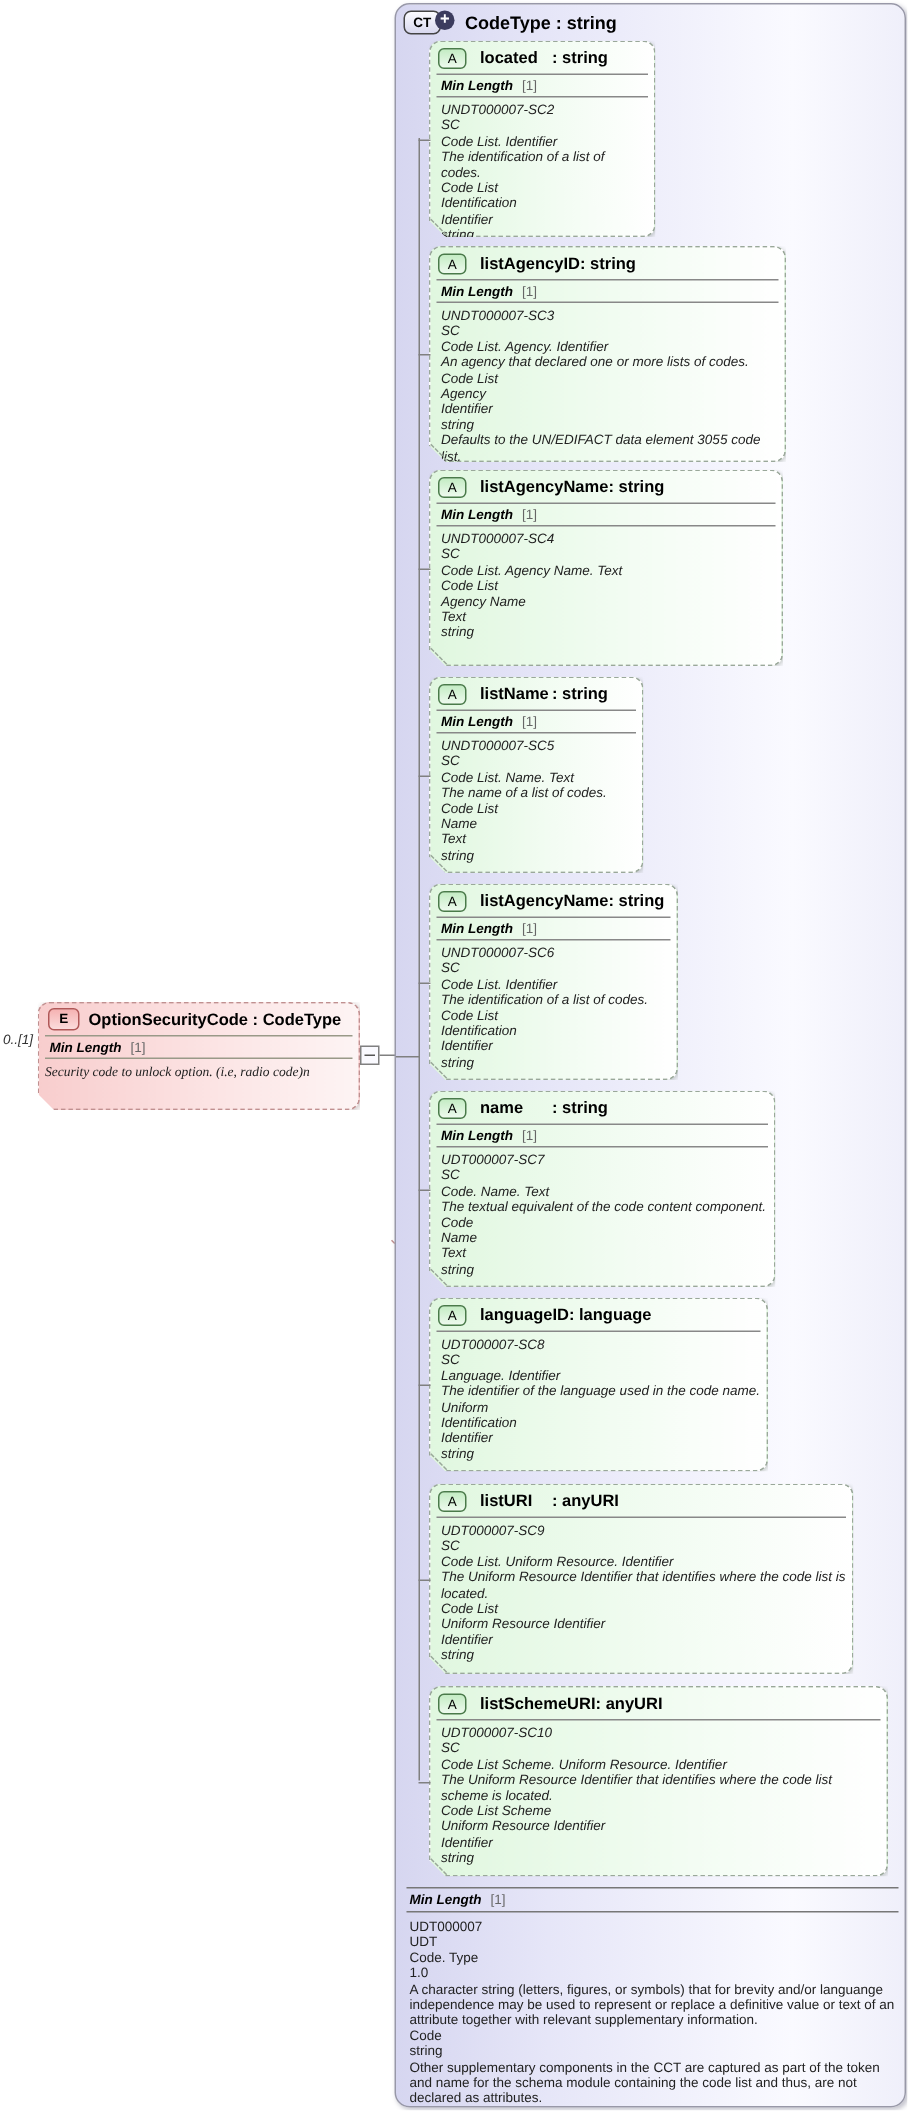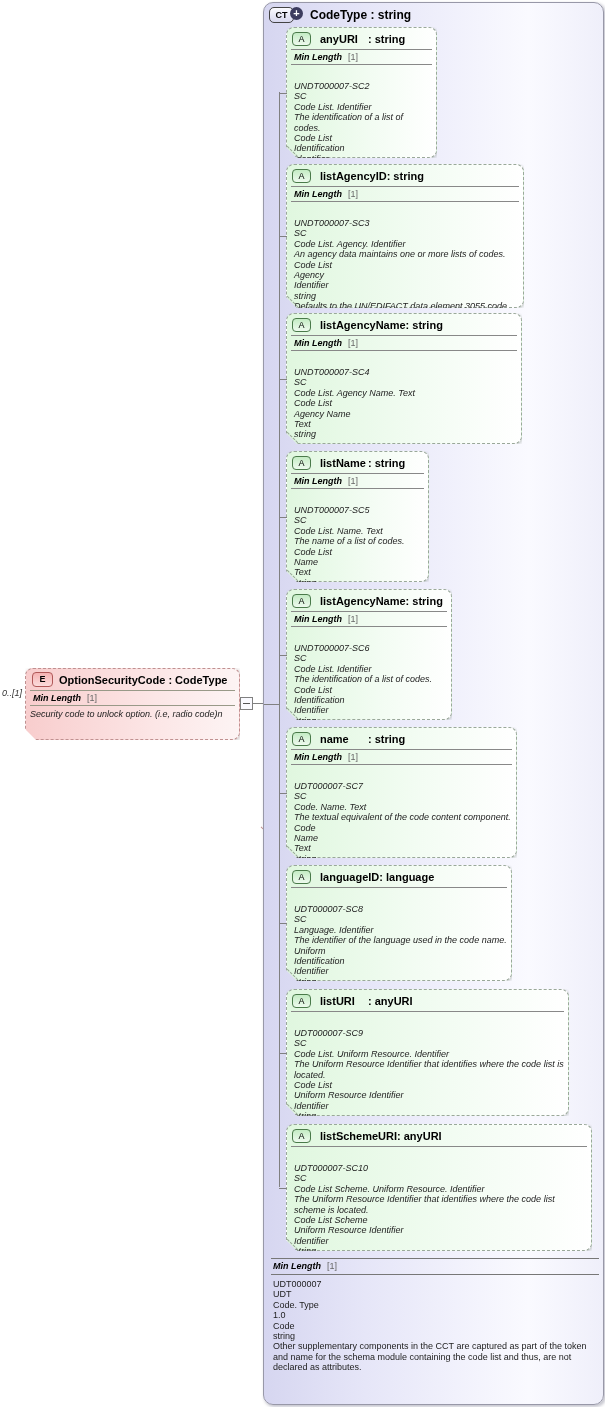--- a/index.html
+++ b/index.html
@@ -36,42 +36,42 @@
     filter:drop-shadow(1.5px 1.5px 1.5px rgba(140,150,140,.45));}
   .attr-header{display:flex;align-items:center;margin:0 4px;padding:4px 2px 3px 1px;border-bottom:1px solid #888;}
   .a-icon{width:17px;height:12px;box-sizing:content-box;border:1px solid #4a7a4a;border-radius:4px;
     background:linear-gradient(180deg,#c4ecc4 0%,#eefaee 100%);font-size:9px;text-align:center;
     line-height:12px;margin-right:9px;flex:none;color:#000;}
   .attr-name{font-size:11px;font-weight:bold;min-width:48px;white-space:nowrap;}
   .attr-type{font-size:11px;font-weight:bold;white-space:nowrap;}
   .facet-row{margin:0 4px;padding:2px 2px 2px 3px;border-bottom:1px solid #888;font-size:9px;}
   .facet-label{font-style:italic;font-weight:bold;display:inline-block;min-width:54px;color:#000;}
   .facet-value{color:#666;}
-  .attr-doc{padding:3px 4px 2px 7px;font-size:9px;font-style:italic;line-height:10.4px;color:#222;margin-top:13px;}
+  .attr-doc{padding:3px 4px 2px 7px;font-size:9px;font-style:italic;line-height:10.4px;color:#222;}
   .bevel{position:absolute;left:-2px;bottom:5px;width:15px;border-top:1px dashed #9aa89a;transform:rotate(45deg);}
   .bevel-pink{border-top-color:#c09090;}
 
   
   .bottom-facet{position:absolute;left:7px;top:1255px;width:328px;}
   .bf-row{border-top:1px solid #777;border-bottom:1px solid #777;padding:2px 1px 3px 2px;font-size:9px;}
   .bf-doc{padding:4px 1px 0 2px;font-size:9px;line-height:10.4px;color:#222;}
 
   
   .elem-box{position:absolute;left:25px;top:668px;width:215px;height:72px;box-sizing:border-box;
     border:1px dashed #c09090;border-radius:8px 8px 8px 0;
     background:linear-gradient(90deg,#f8cdcd 0%,#fce6e6 60%,#fdf4f4 100%);
     clip-path:polygon(0 0,100% 0,100% 100%,11px 100%,0 calc(100% - 11px));
     filter:drop-shadow(1.5px 1.5px 2px rgba(150,130,130,.5));}
   .elem-header{display:flex;align-items:center;margin:0 4px;padding:3px 0 3px 2px;border-bottom:1px solid #998;}
   .e-icon{width:19px;height:13px;box-sizing:content-box;border:1px solid #b05858;border-radius:4px;
     background:linear-gradient(180deg,#f5b2b2 0%,#fbdcdc 100%);font-size:9px;font-weight:bold;
     text-align:center;line-height:13px;margin-right:6px;flex:none;color:#000;}
   .elem-title{font-size:11px;font-weight:bold;white-space:nowrap;}
   .elem-facet{margin:0 4px;padding:2px 2px 2px 3px;border-bottom:1px solid #998;font-size:9px;}
-  .elem-doc{padding:3px 5px 0 4px;font-size:9px;font-style:italic;line-height:10.5px;color:#222;}
+  .elem-doc{padding:3px 5px 0 4px;font-size:9px;font-style:italic;line-height:10.5px;color:#222;font-family:Liberation Serif, serif;}
   .multiplicity{position:absolute;left:2px;top:688px;font-size:9px;font-style:italic;color:#333;}
 </style>
 </head>
 <body>
 
 <div class="canvas">
 
   <div class="multiplicity">0..[1]</div>
 
   <div class="elem-box">
@@ -100,21 +100,21 @@
       <span class="bb-title">CodeType : string</span>
     </div>
 
     <div class="rail"></div>
     <div class="main-in"></div>
 
     <div>
         <div class="attr-box" style="top: 24px; width: 151px; height: 131px;">
     <div class="attr-header">
       <span class="a-icon">A</span>
-      <span class="attr-name">anyURI</span>
+      <span class="attr-name">located</span>
       <span class="attr-type">: string</span>
     </div>
     <div class="facet-row">
       <span class="facet-label">Min Length</span><span class="facet-value">[1]</span>
     </div>
     <div class="attr-doc">
             <div>UNDT000007-SC2</div>
             <div>SC</div>
             <div>Code List. Identifier</div>
             <div>The identification of a list of codes.</div>
@@ -132,21 +132,21 @@
       <span class="attr-name">listAgencyID</span>
       <span class="attr-type">: string</span>
     </div>
     <div class="facet-row">
       <span class="facet-label">Min Length</span><span class="facet-value">[1]</span>
     </div>
     <div class="attr-doc">
             <div>UNDT000007-SC3</div>
             <div>SC</div>
             <div>Code List. Agency. Identifier</div>
-            <div>An agency data maintains one or more lists of codes.</div>
+            <div>An agency that declared one or more lists of codes.</div>
             <div>Code List</div>
             <div>Agency</div>
             <div>Identifier</div>
             <div>string</div>
             <div>Defaults to the UN/EDIFACT data element 3055 code list.</div>
           </div>
     <i class="bevel"></i>
   </div>
         <div class="stub" style="top: 233px;"></div>
         <div class="attr-box" style="top: 310px; width: 236px; height: 131px;">
@@ -300,20 +300,21 @@
 
     <div class="bottom-facet">
       <div class="bf-row">
         <span class="facet-label">Min Length</span><span class="facet-value">[1]</span>
       </div>
       <div class="bf-doc">
           <div>UDT000007</div>
           <div>UDT</div>
           <div>Code. Type</div>
           <div>1.0</div>
+          <div>A character string (letters, figures, or symbols) that for brevity and/or languange independence may be used to represent or replace a definitive value or text of an attribute together with relevant supplementary information.</div>
           <div>Code</div>
           <div>string</div>
           <div>Other supplementary components in the CCT are captured as part of the token and name for the schema module containing the code list and thus, are not declared as attributes.</div>
         </div>
     </div>
   </div>
 
 </div>
 
 </body></html>

